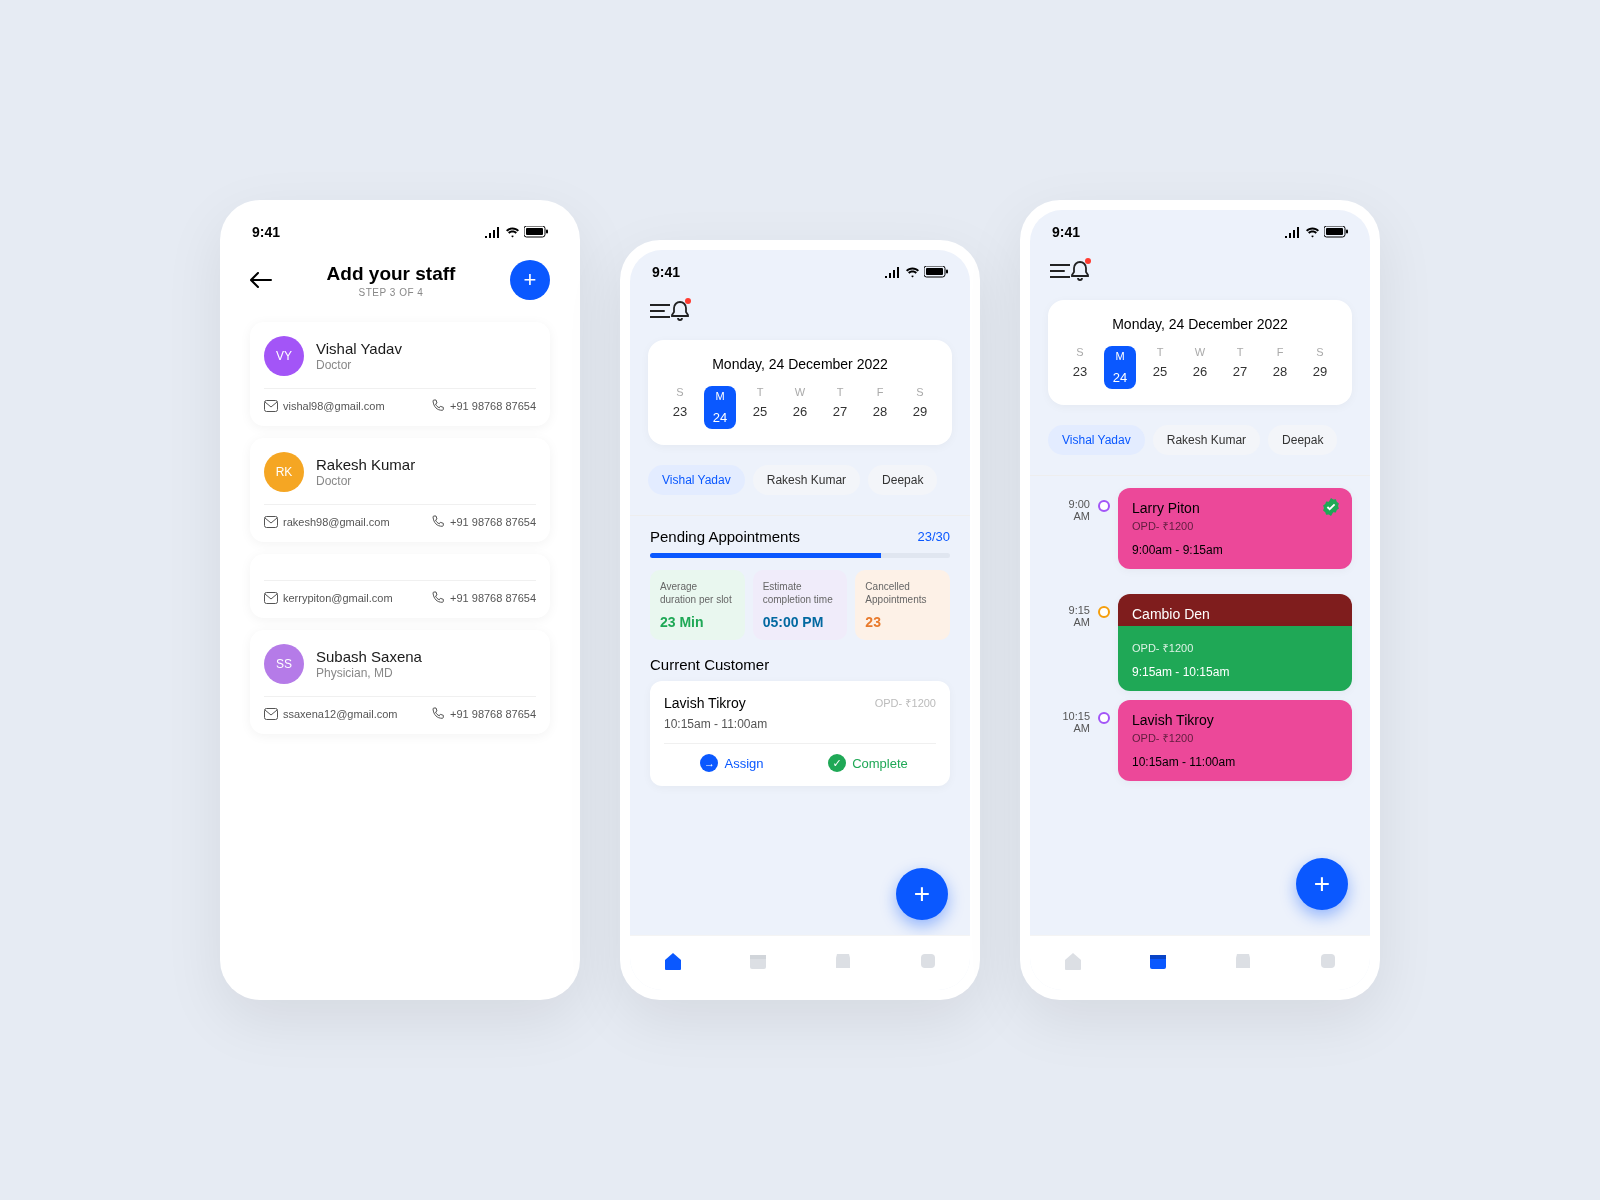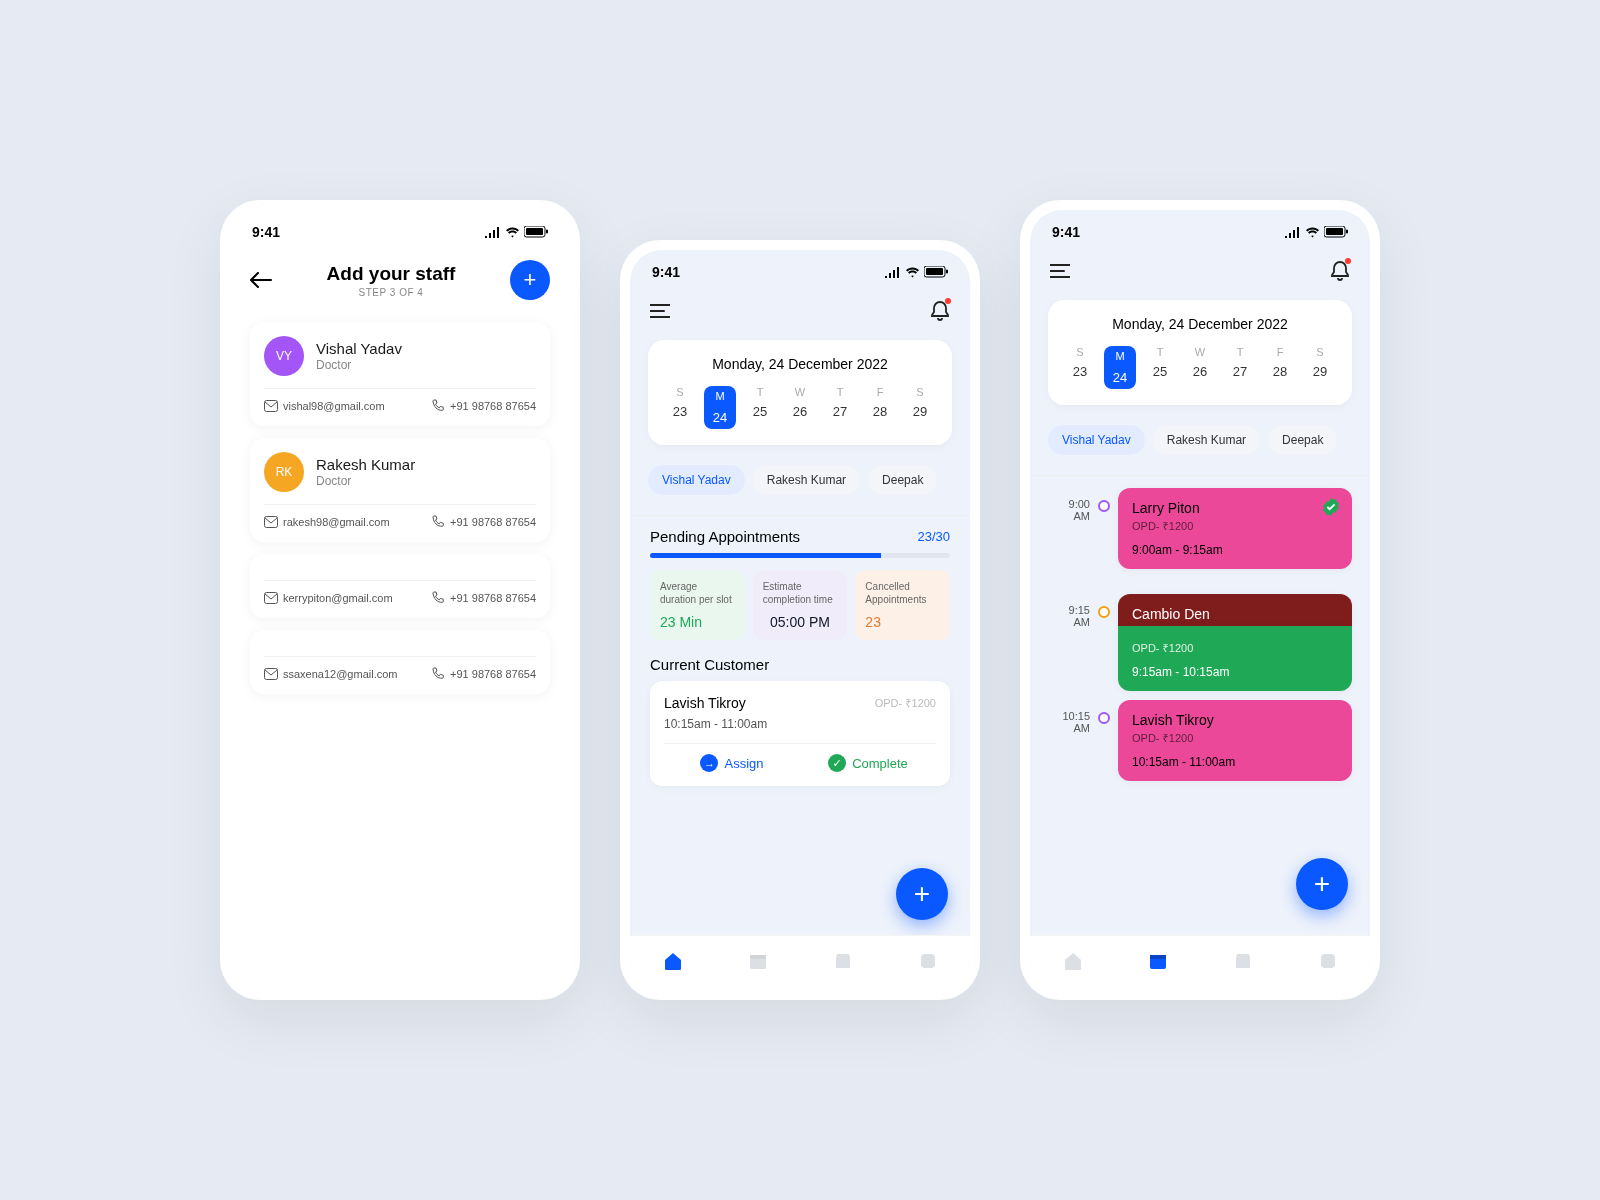--- a/index.html
+++ b/index.html
@@ -7,21 +7,21 @@
 .phone { width: 360px; background: #fff; border-radius: 40px; padding: 10px; box-shadow: 0 20px 60px rgba(0,0,0,0.08); position: relative; overflow: hidden; }
 .phone.tall { height: 800px; }
 .phone.short { height: 760px; }
 .phone-inner { width: 100%; height: 100%; border-radius: 32px; overflow: hidden; position: relative; }
 .screen-white { background: #fff; }
 .screen-blue { background: #edf2fb; }
 
 .status-bar { display: flex; justify-content: space-between; align-items: center; padding: 14px 22px 8px; font-size: 14px; font-weight: 600; }
 .status-icons { display: flex; gap: 4px; align-items: center; }
 
-.header-row { display: flex; align-items: center; justify-content: space-between; padding: 12px 20px; }
+.header-row { display: flex; align-items: center; padding: 12px 20px; }
 .back-arrow { font-size: 20px; cursor: pointer; }
 .title-block { text-align: center; flex: 1; }
 .title { font-size: 19px; font-weight: 600; }
 .subtitle { font-size: 10px; color: #888; margin-top: 2px; letter-spacing: 0.5px; }
 .fab-sm { width: 40px; height: 40px; border-radius: 50%; background: #0a58ff; color: #fff; display: flex; align-items: center; justify-content: center; font-size: 22px; cursor: pointer; }
 
 .staff-list { padding: 10px 20px; display: flex; flex-direction: column; gap: 12px; }
 .staff-card { background: #fff; border-radius: 14px; box-shadow: 0 2px 12px rgba(0,0,0,0.05); padding: 14px; }
 .staff-top { display: flex; gap: 12px; align-items: center; }
 .avatar { width: 40px; height: 40px; border-radius: 50%; display: flex; align-items: center; justify-content: center; color: #fff; font-size: 12px; font-weight: 500; }
@@ -53,23 +53,23 @@
 .section { padding: 8px 20px; }
 .section-head { display: flex; justify-content: space-between; align-items: center; margin-bottom: 8px; }
 .section-title { font-size: 15px; font-weight: 500; }
 .section-count { font-size: 13px; color: #0a58ff; font-weight: 500; }
 .progress-bar { height: 5px; background: #e0e6f0; border-radius: 3px; overflow: hidden; margin-bottom: 12px; }
 .progress-fill { height: 100%; background: #0a58ff; width: 77%; }
 
 .stat-row { display: flex; gap: 8px; }
 .stat-card { flex: 1; border-radius: 10px; padding: 10px; }
 .stat-label { font-size: 10px; color: #666; line-height: 1.3; }
-.stat-val { font-size: 14px; font-weight: 400; margin-top: 8px; }
+.stat-val { font-size: 14px; font-weight: 700; margin-top: 8px; }
 .stat-green { background: #e9f7ef; } .stat-green .stat-val { color: #1fa856; }
-.stat-purple { background: #f0ecfa; } .stat-purple .stat-val { color: #0f172a; text-align: center; }
+.stat-purple { background: #f0ecfa; } .stat-purple .stat-val { color: #0369a1; }
 .stat-orange { background: #fdf1e7; } .stat-orange .stat-val { color: #e87a2c; }
 
 .cust-card { background: #fff; border-radius: 12px; padding: 14px; box-shadow: 0 2px 10px rgba(0,0,0,0.04); margin-top: 8px; }
 .cust-top { display: flex; justify-content: space-between; }
 .cust-name { font-size: 14px; font-weight: 500; }
 .cust-tag { font-size: 11px; color: #bbb; }
 .cust-time { font-size: 12px; color: #555; margin-top: 6px; }
 .cust-actions { display: flex; margin-top: 12px; border-top: 1px solid #f0f0f0; padding-top: 10px; }
 .cust-act { flex: 1; display: flex; align-items: center; justify-content: center; gap: 6px; font-size: 13px; cursor: pointer; }
 .act-blue { color: #0a58ff; }
@@ -195,20 +195,27 @@
         </span>
         <span class="contact">
           <svg width="13" height="13" viewBox="0 0 13 13">
                 <path d="M2 1l2 0 1 3-1.5 1c.8 1.8 2 3 3.8 3.8l1-1.5 3 1 0 2c0 .6-.5 1-1 1C5 11.3 1.7 8 1 2c0-.5.4-1 1-1z" fill="none" stroke="#555"></path>
               </svg>
           +91 98768 87654
         </span>
       </div>
     </div>
     <div class="staff-card">
+      <div class="staff-top">
+        <div class="avatar" style="background:#b57be8">SS</div>
+        <div class="staff-info">
+          <div class="staff-name">Subash Saxena</div>
+          <div class="staff-role">Physician, MD</div>
+        </div>
+      </div>
       <div class="staff-bottom">
         <span class="contact">
           <svg width="14" height="12" viewBox="0 0 14 12">
                 <rect x="0.5" y="0.5" width="13" height="11" rx="2" fill="none" stroke="#555"></rect>
                 <path d="M1 2l6 5 6-5" fill="none" stroke="#555"></path>
               </svg>
           ssaxena12@gmail.com
         </span>
         <span class="contact">
           <svg width="13" height="13" viewBox="0 0 13 13">

